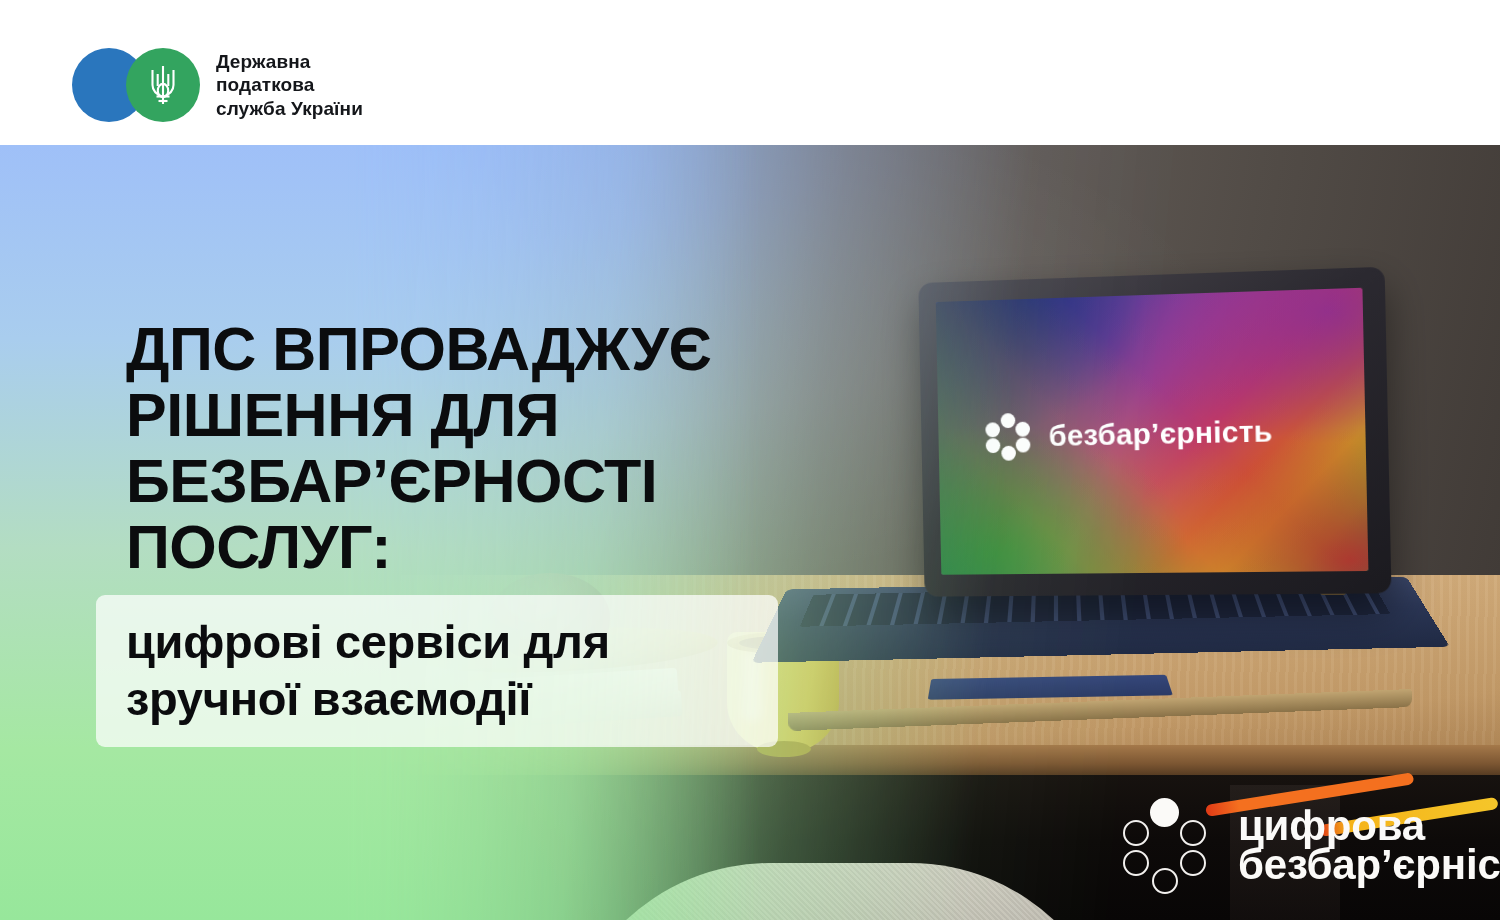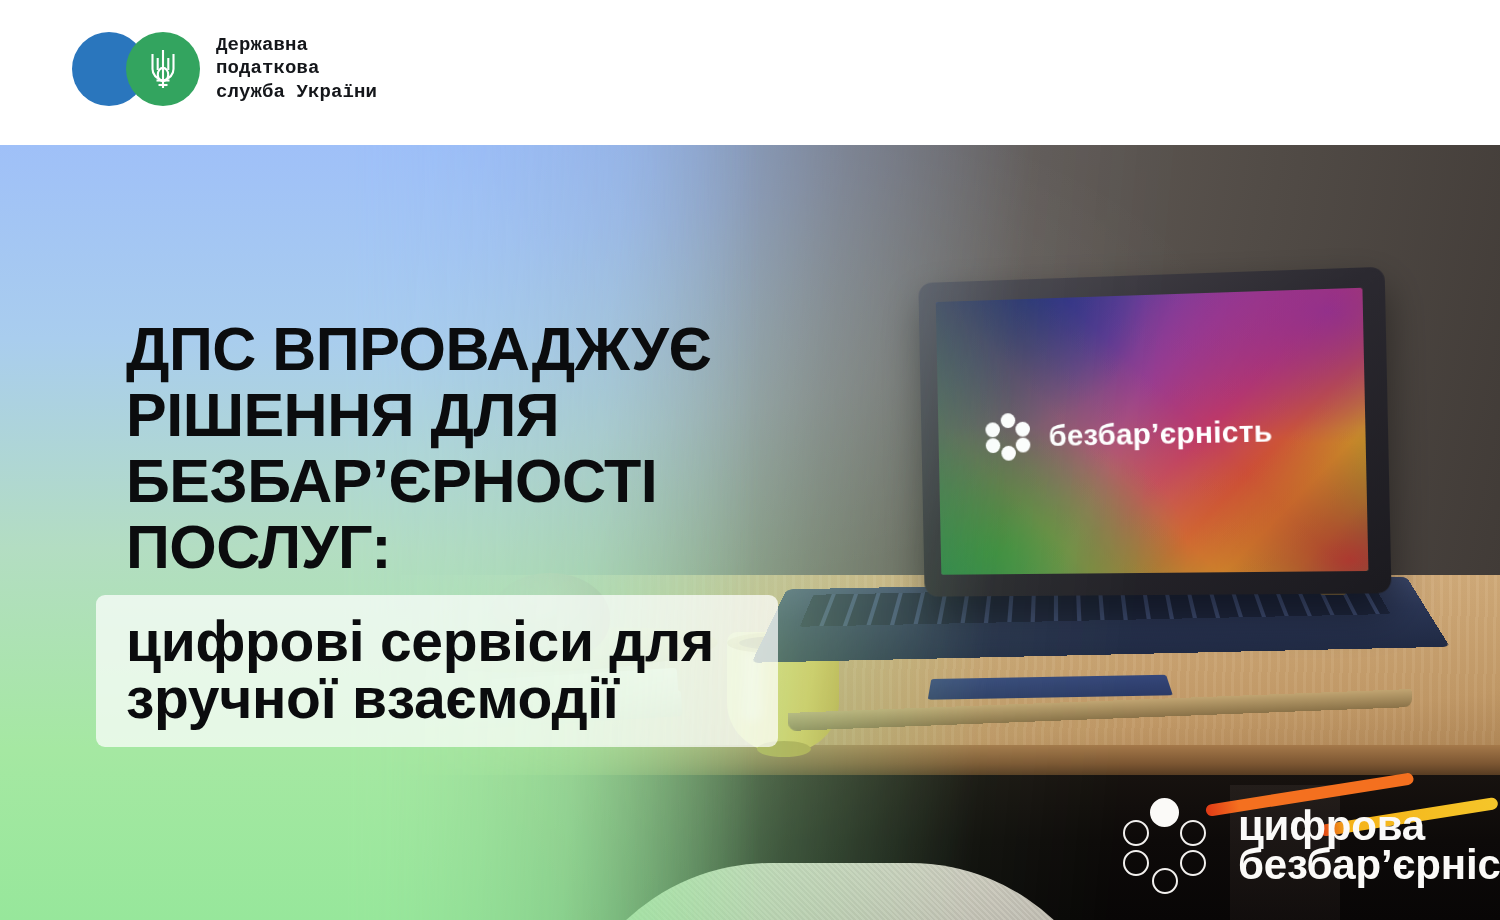--- a/index.html
+++ b/index.html
@@ -7,21 +7,21 @@
   html,body { width:1500px; height:920px; overflow:hidden; background:#ffffff; }
   body { font-family:"Liberation Sans","DejaVu Sans",sans-serif; }
 
   .banner { position:relative; width:1500px; height:920px; overflow:hidden; }
 
   
   .header {
     position:absolute; left:0; top:0; width:1500px; height:145px;
     background:#ffffff; z-index:60;
   }
-  .brand { position:absolute; left:72px; top:32px; display:flex; align-items:center;font-family:Liberation Mono, monospace; }
+  .brand { position:absolute; left:72px; top:48px; display:flex; align-items:center; }
   .brand-marks { position:relative; width:128px; height:74px; flex:none; }
   .brand-circle { position:absolute; top:0; width:74px; height:74px; border-radius:50%; }
   .brand-circle.blue { left:0; background:#2a76bd; }
   .brand-circle.green { left:54px; background:#33a45f; }
   .tryzub { position:absolute; left:54px; top:0; width:74px; height:74px; }
   .brand-text {
     margin-left:16px; font-size:19px; font-weight:bold; line-height:23.5px;
     color:#14161a; letter-spacing:.1px; white-space:pre-line;
   }
 
@@ -242,21 +242,21 @@
     position:absolute; left:126px; top:155px; width:720px;
     font-size:61px; font-weight:bold; line-height:66px;
     color:#0b0c0e; letter-spacing:-.5px; white-space:pre-line; text-transform:uppercase;margin-top:16px;
   }
   .subbox {
     position:absolute; left:96px; top:450px; width:682px; height:152px;
     background:rgba(255,255,255,.72); border-radius:9px;
   }
   .subtitle {
     position:absolute; left:126px; top:468px; width:650px;
-    font-size:57px; font-weight:bold; line-height:57px;
+    font-size:47px; font-weight:bold; line-height:57px;
     color:#0b0c0e; letter-spacing:-.3px; white-space:pre-line;
   }
 
   
   .badge {
     position:absolute; right:0; bottom:0; width:410px; height:150px; z-index:45;
     display:flex; align-items:center; padding-left:28px; gap:26px;
   }
   .badge-mark { position:relative; width:94px; height:94px; flex:none; }
   .badge-mark i {

